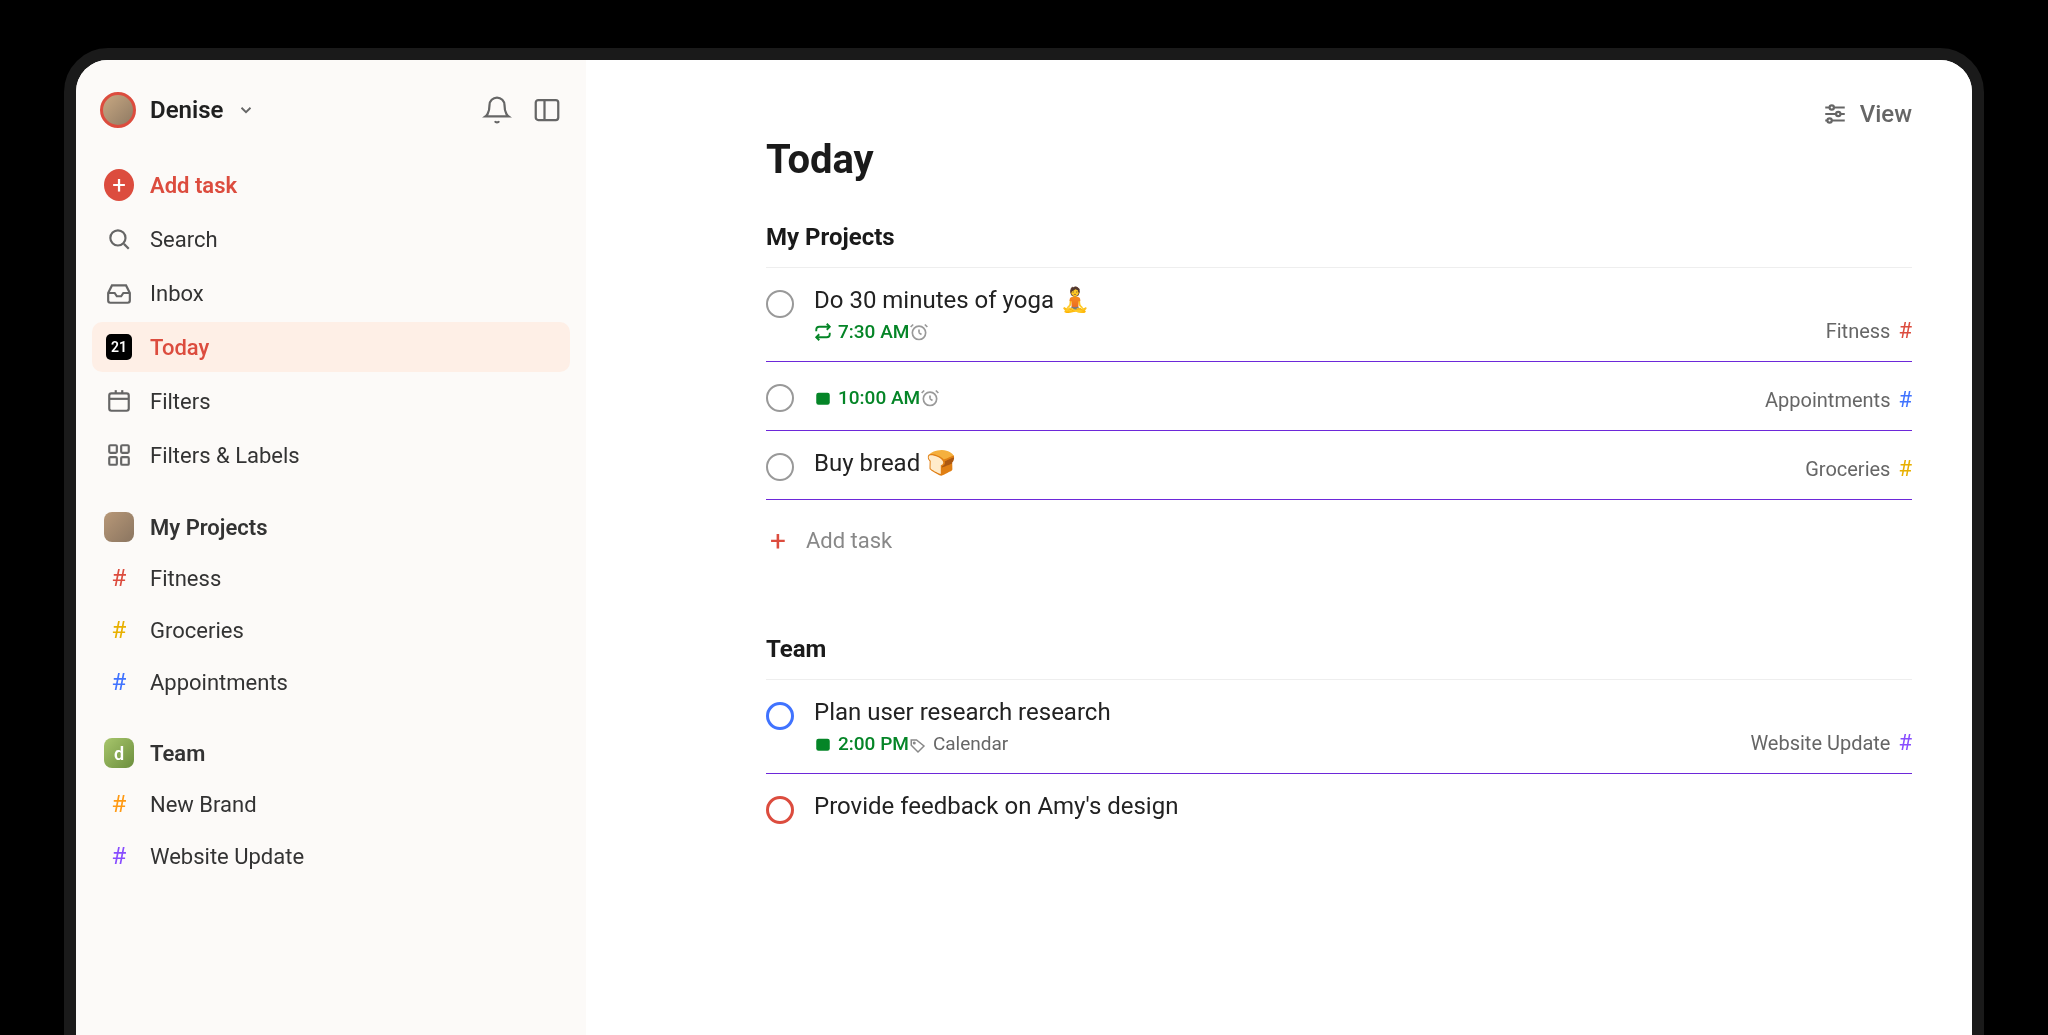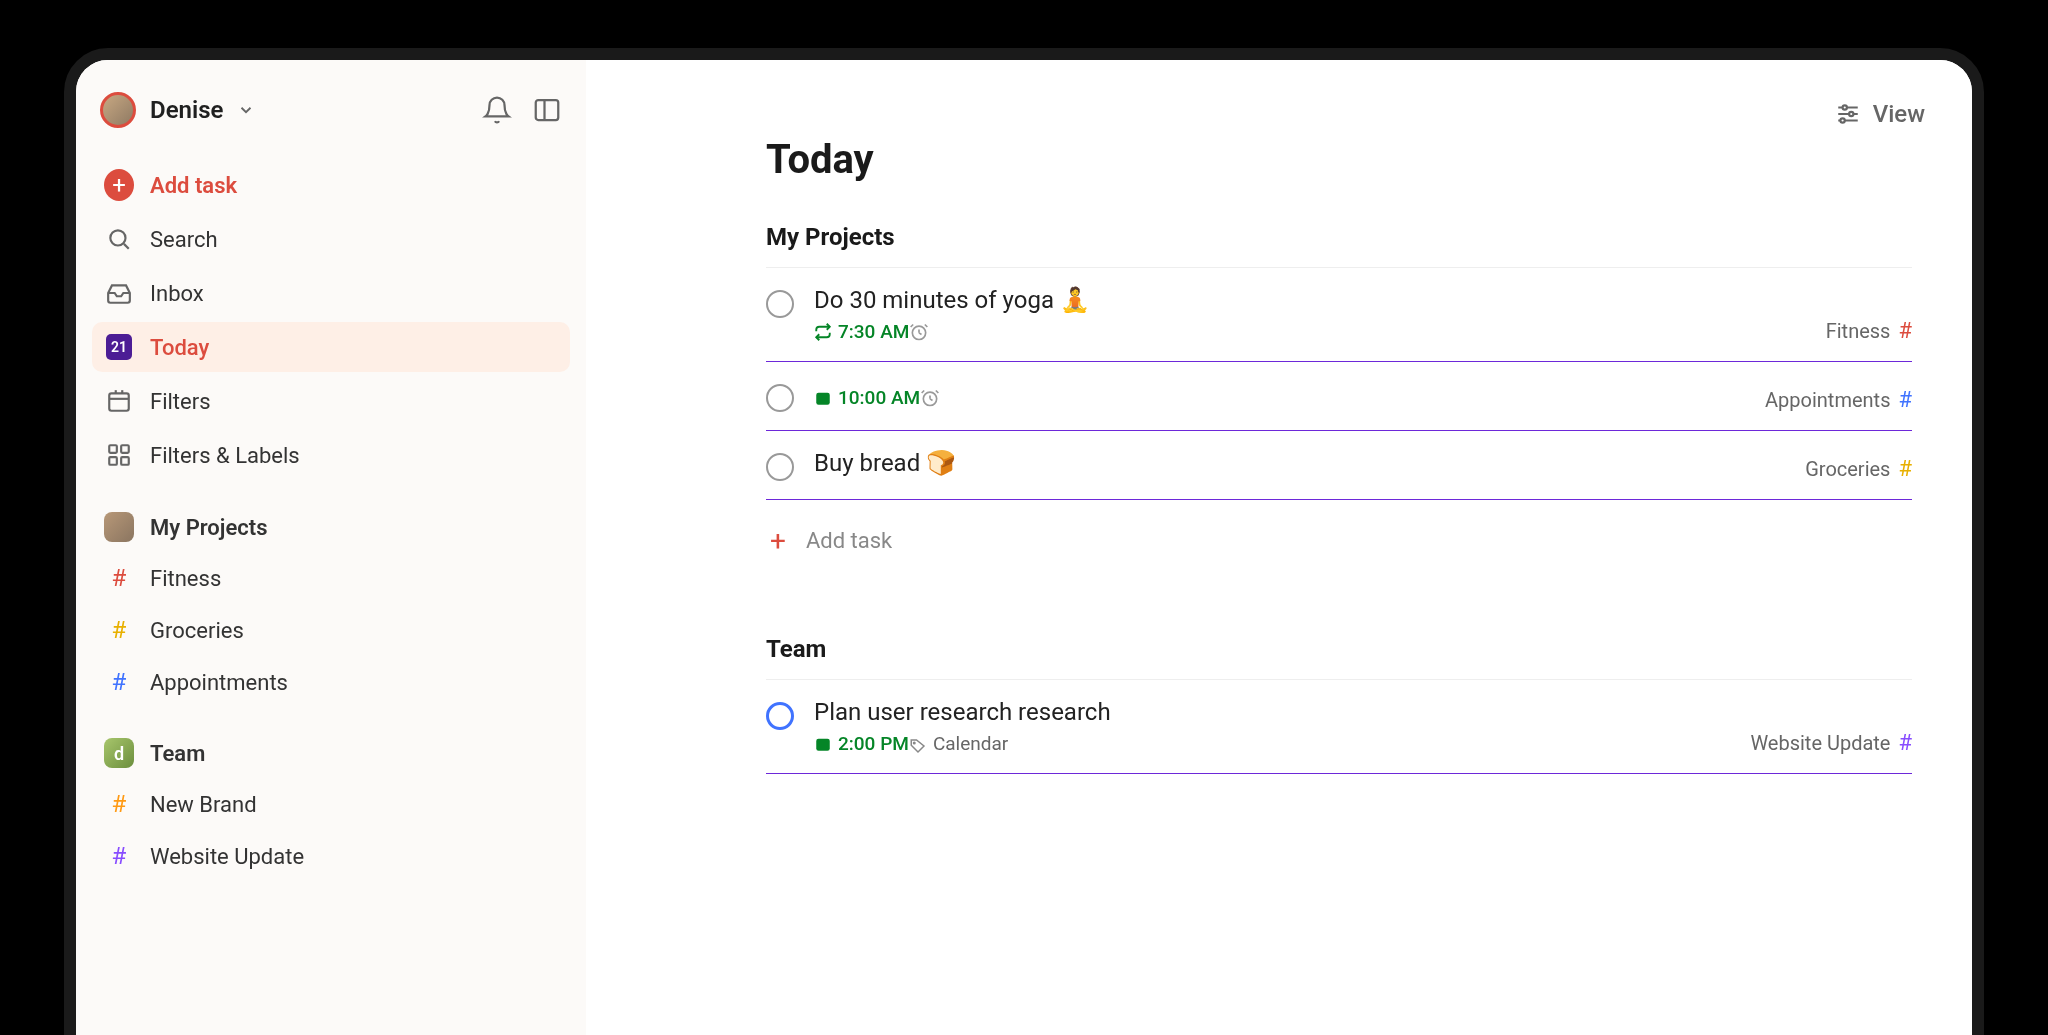--- a/index.html
+++ b/index.html
@@ -77,21 +77,21 @@
   color: #333;
 }
 .nav-item.add-task { color: #dc4c3e; font-weight: 600; }
 .nav-item.active { background: #feefe6; color: #dc4c3e; font-weight: 500; }
 .nav-item .icon-slot { width: 30px; height: 30px; display:flex; align-items:center; justify-content:center; }
 .add-circle {
   width: 32px; height: 32px; border-radius: 50%; background: #dc4c3e;
   display:flex; align-items:center; justify-content:center; color:#fff; font-size:24px; font-weight:400;
 }
 .today-cal {
-  width: 26px; height: 26px; background:#4c1d95; border-radius:5px;
+  width: 26px; height: 26px; background:#000000; border-radius:5px;
   display:flex; align-items:center; justify-content:center;
   color:#fff; font-size:14px; font-weight:600;
 }
 .section-header {
   display:flex; align-items:center; gap:16px;
   padding: 28px 12px 8px 12px;
   font-size: 22px; font-weight:600; color:#333;
 }
 .section-avatar {
   width: 30px; height: 30px; border-radius: 8px;
@@ -111,21 +111,21 @@
 .hash.purple { color:#884dff; }
 
 .main {
   flex: 1;
   background: #fff;
   padding: 32px 60px 0 180px;
   position: relative;
 }
 .view-button {
   position: absolute;
-  top: 40px; right: 47px;
+  top: 40px; right: 60px;
   display:flex; align-items:center; gap:12px;
   color:#666; font-size:24px; font-weight:500;
   cursor:pointer;
 }
 .page-title {
   font-size: 40px;
   font-weight: 700;
   color: #1a1a1a;
   padding: 44px 0 40px 0;
 }
@@ -409,15 +409,21 @@
               <span>Calendar</span>
             </span>
           </div>
         </div>
         <div class="task-project">
           <span>Website Update</span>
           <span class="hash purple" style="font-size:22px;width:auto">#</span>
         </div>
       </div>
 
+      <div class="task" style="border-bottom:none">
+        <div class="task-check red"></div>
+        <div class="task-body">
+          <div class="task-title">Provide feedback on Amy's design</div>
+        </div>
+      </div>
     </div>
   </main>
 </div>
 
 </body></html>

